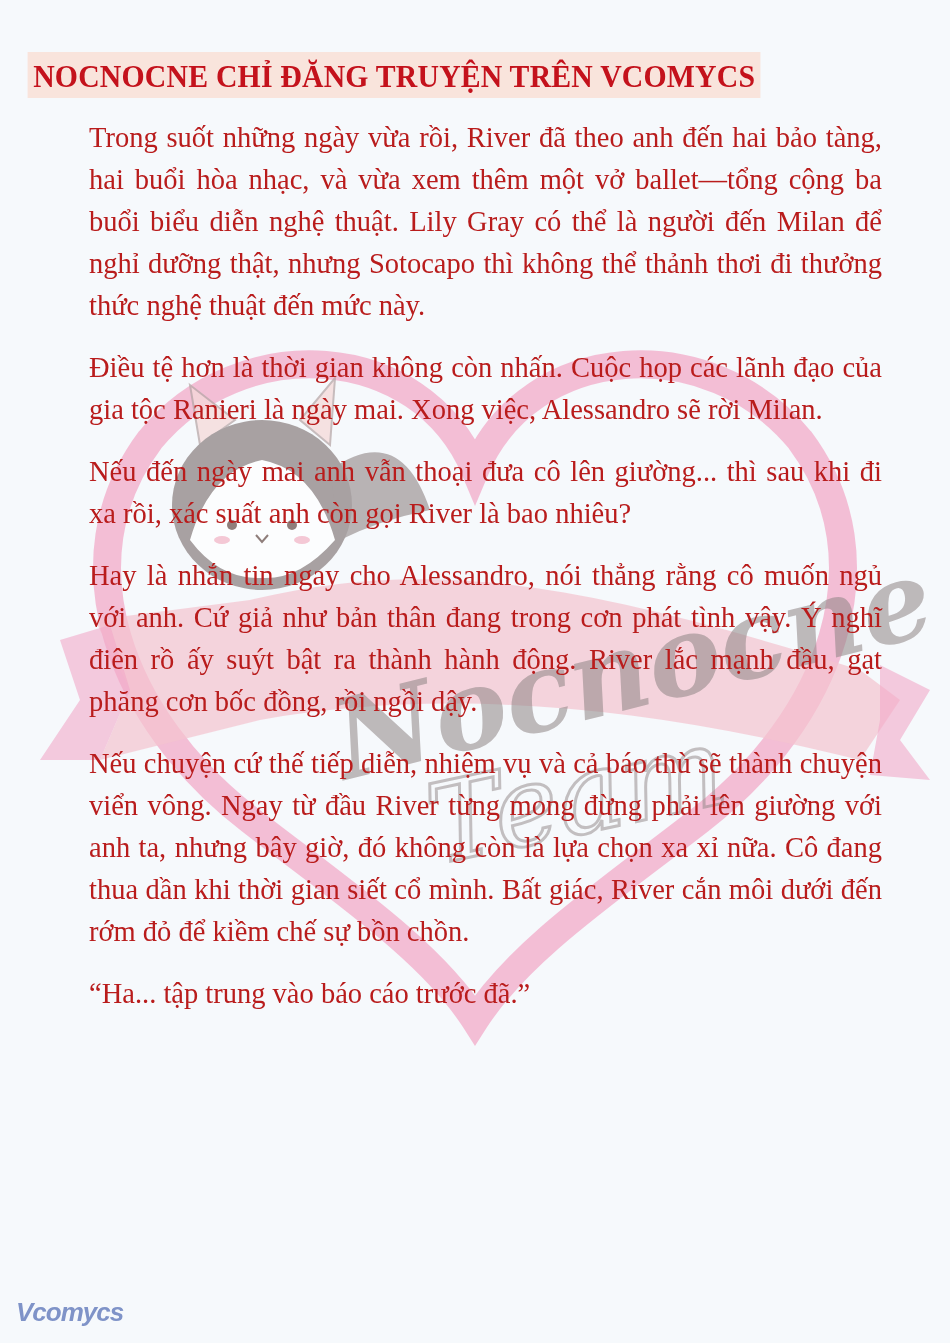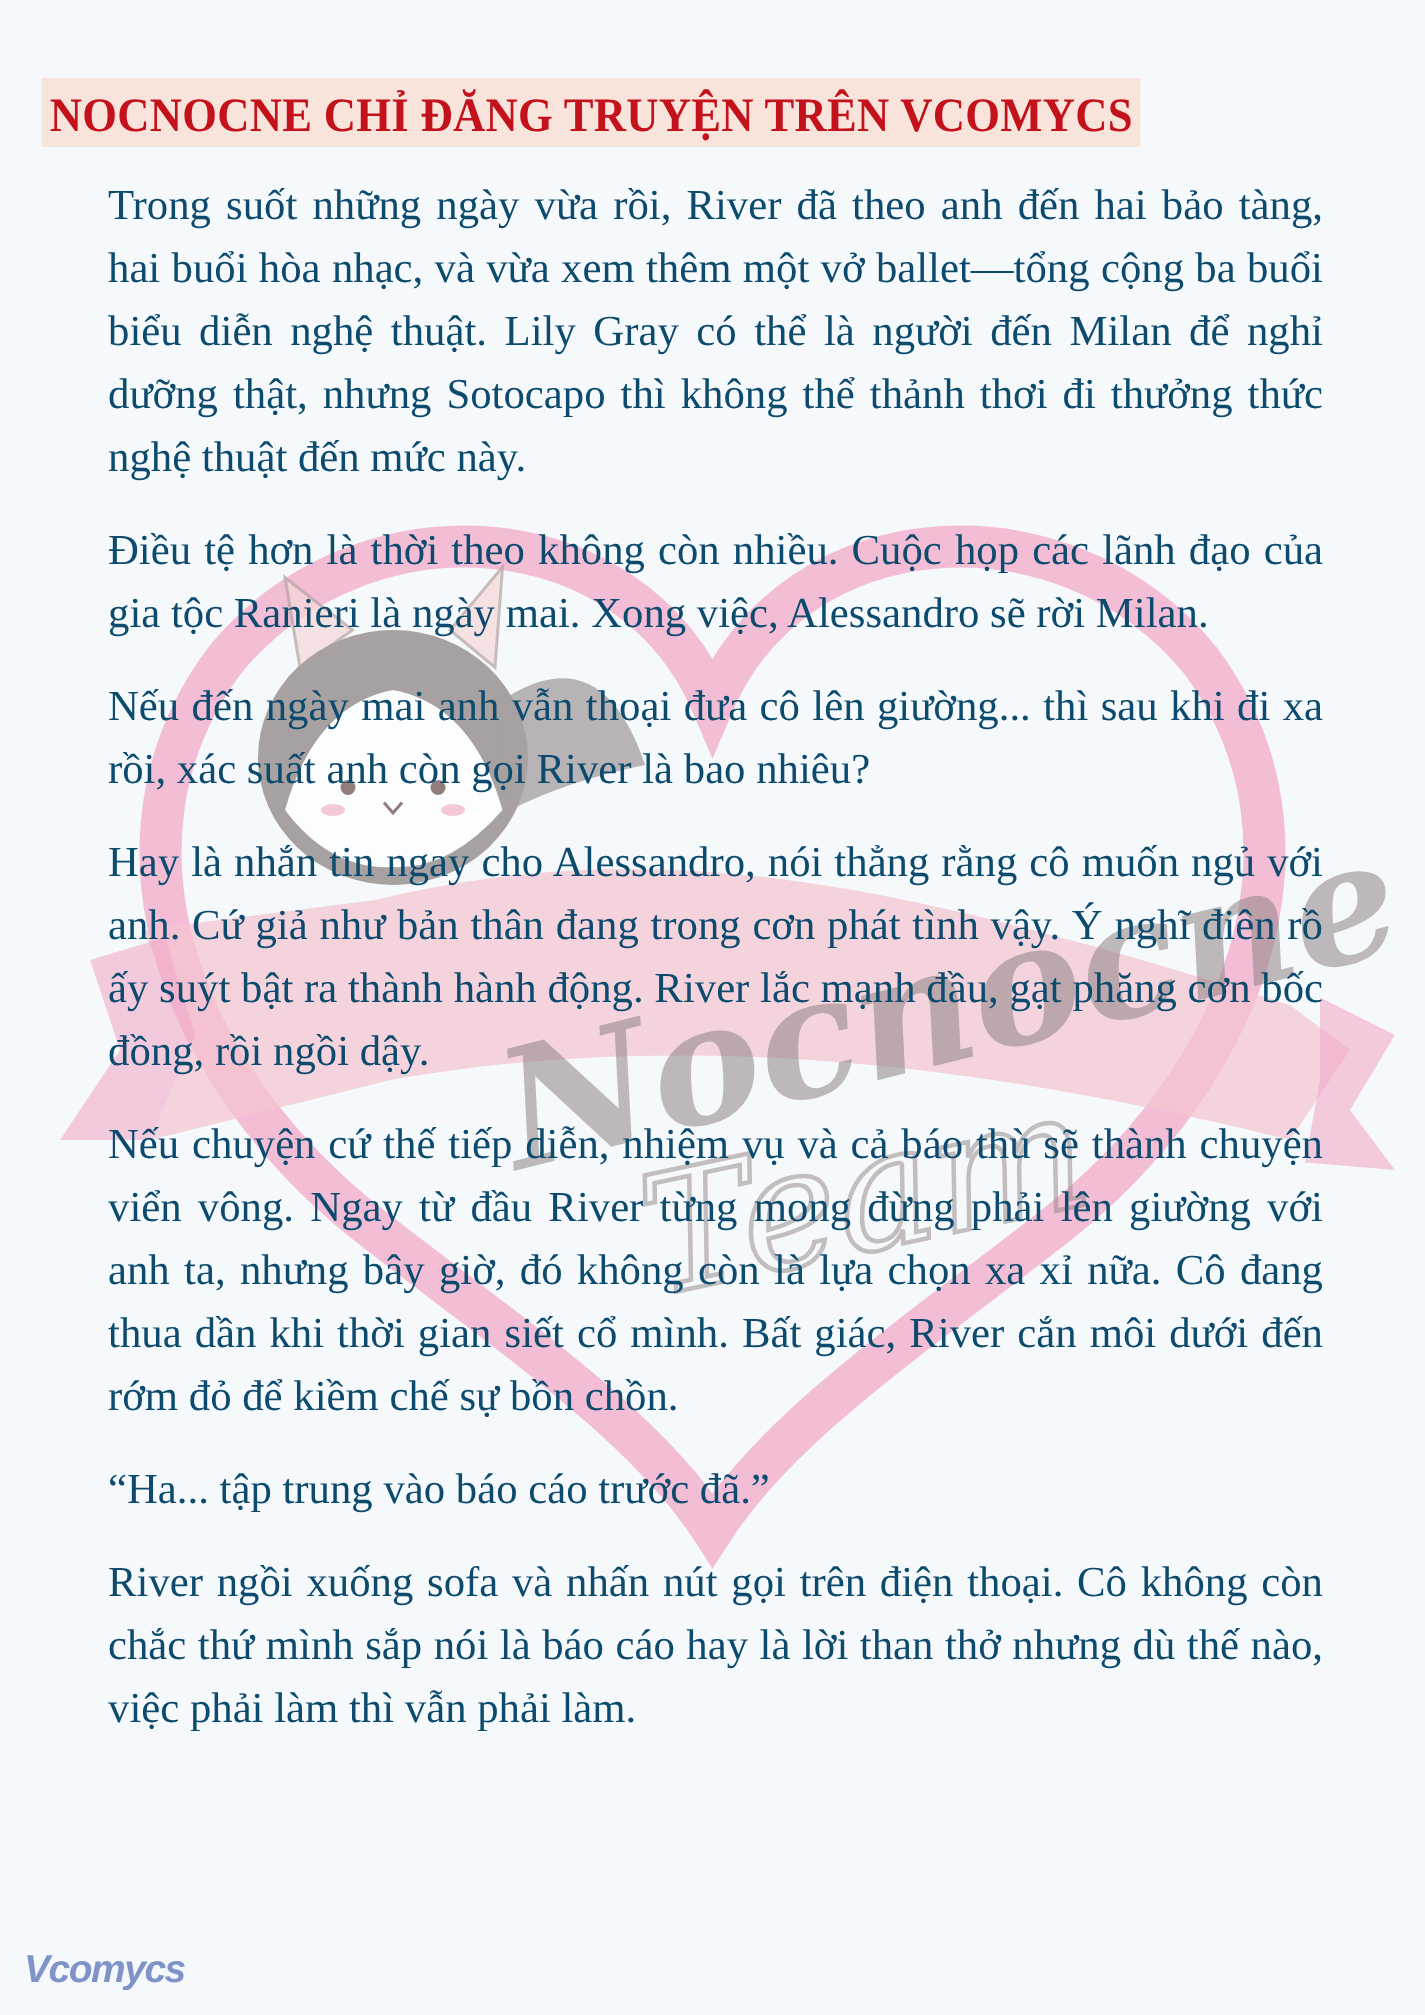--- a/index.html
+++ b/index.html
@@ -13,22 +13,22 @@
   .banner {
     background: #f9e4dc; color: #c4121c;
     font-family: "Liberation Serif", serif; font-weight: bold;
     font-size: 32px; letter-spacing: 0.2px;
     padding: 4px 6px 2px 6px; line-height: 40px;
     transform: scaleX(0.93); transform-origin: center;
     white-space: nowrap;
   }
   .content { position: absolute; left: 72px; top: 117px; width: 810px; }
   .para {
-    font-size: 28.5px; line-height: 42px; color: #0c4a6e;
-    margin: 0 0 20px 0; text-align: justify;
+    font-size: 28.5px; line-height: 42px; color: #b91c1c;
+    margin: 0 0 20px 17px; text-align: justify;
     position: relative;
   }
   .footer-logo {
     position: absolute; left: 16px; top: 1297px;
     font-family: Liberation Sans, sans-serif; font-style: italic; font-weight: bold;
     font-size: 26px; color: #7f93c8; letter-spacing: -1px;
   }
   .footer-credit {
     position: absolute; left: 814px; top: 1354px;
     font-family: "DejaVu Sans", sans-serif; font-size: 17px; color: #ffffff;
@@ -65,22 +65,21 @@
     <text x="430" y="850" transform="rotate(-12 500 820)" font-family="DejaVu Serif, serif" font-style="italic" font-size="110" fill="none" stroke="#8f8585" stroke-width="3" opacity="0.5">Team</text>
   </svg>
 </div>
 
 <div class="banner-wrap">
   <div class="banner">NOCNOCNE CHỈ ĐĂNG TRUYỆN TRÊN VCOMYCS</div>
 </div>
 
 <div class="content">
   <p class="para">Trong suốt những ngày vừa rồi, River đã theo anh đến hai bảo tàng, hai buổi hòa nhạc, và vừa xem thêm một vở ballet—tổng cộng ba buổi biểu diễn nghệ thuật. Lily Gray có thể là người đến Milan để nghỉ dưỡng thật, nhưng Sotocapo thì không thể thảnh thơi đi thưởng thức nghệ thuật đến mức này.</p>
-  <p class="para">Điều tệ hơn là thời theo không còn nhiều. Cuộc họp các lãnh đạo của gia tộc Ranieri là ngày mai. Xong việc, Alessandro sẽ rời Milan.</p>
+  <p class="para">Điều tệ hơn là thời gian không còn nhấn. Cuộc họp các lãnh đạo của gia tộc Ranieri là ngày mai. Xong việc, Alessandro sẽ rời Milan.</p>
   <p class="para">Nếu đến ngày mai anh vẫn thoại đưa cô lên giường... thì sau khi đi xa rồi, xác suất anh còn gọi River là bao nhiêu?</p>
   <p class="para">Hay là nhắn tin ngay cho Alessandro, nói thẳng rằng cô muốn ngủ với anh. Cứ giả như bản thân đang trong cơn phát tình vậy. Ý nghĩ điên rồ ấy suýt bật ra thành hành động. River lắc mạnh đầu, gạt phăng cơn bốc đồng, rồi ngồi dậy.</p>
   <p class="para">Nếu chuyện cứ thế tiếp diễn, nhiệm vụ và cả báo thù sẽ thành chuyện viển vông. Ngay từ đầu River từng mong đừng phải lên giường với anh ta, nhưng bây giờ, đó không còn là lựa chọn xa xỉ nữa. Cô đang thua dần khi thời gian siết cổ mình. Bất giác, River cắn môi dưới đến rớm đỏ để kiềm chế sự bồn chồn.</p>
   <p class="para">“Ha... tập trung vào báo cáo trước đã.”</p>
-  <p class="para">River ngồi xuống sofa và nhấn nút gọi trên điện thoại. Cô không còn chắc thứ mình sắp nói là báo cáo hay là lời than thở nhưng dù thế nào, việc phải làm thì vẫn phải làm.</p>
 </div>
 
 <div class="footer-logo">Vcomycs</div>
 <div class="footer-credit">damconuong</div>
 
 </body></html>

